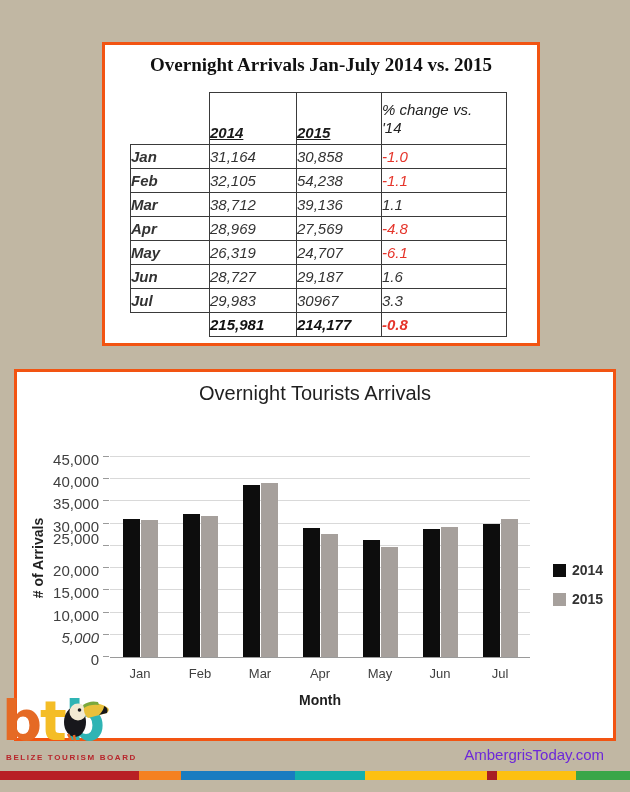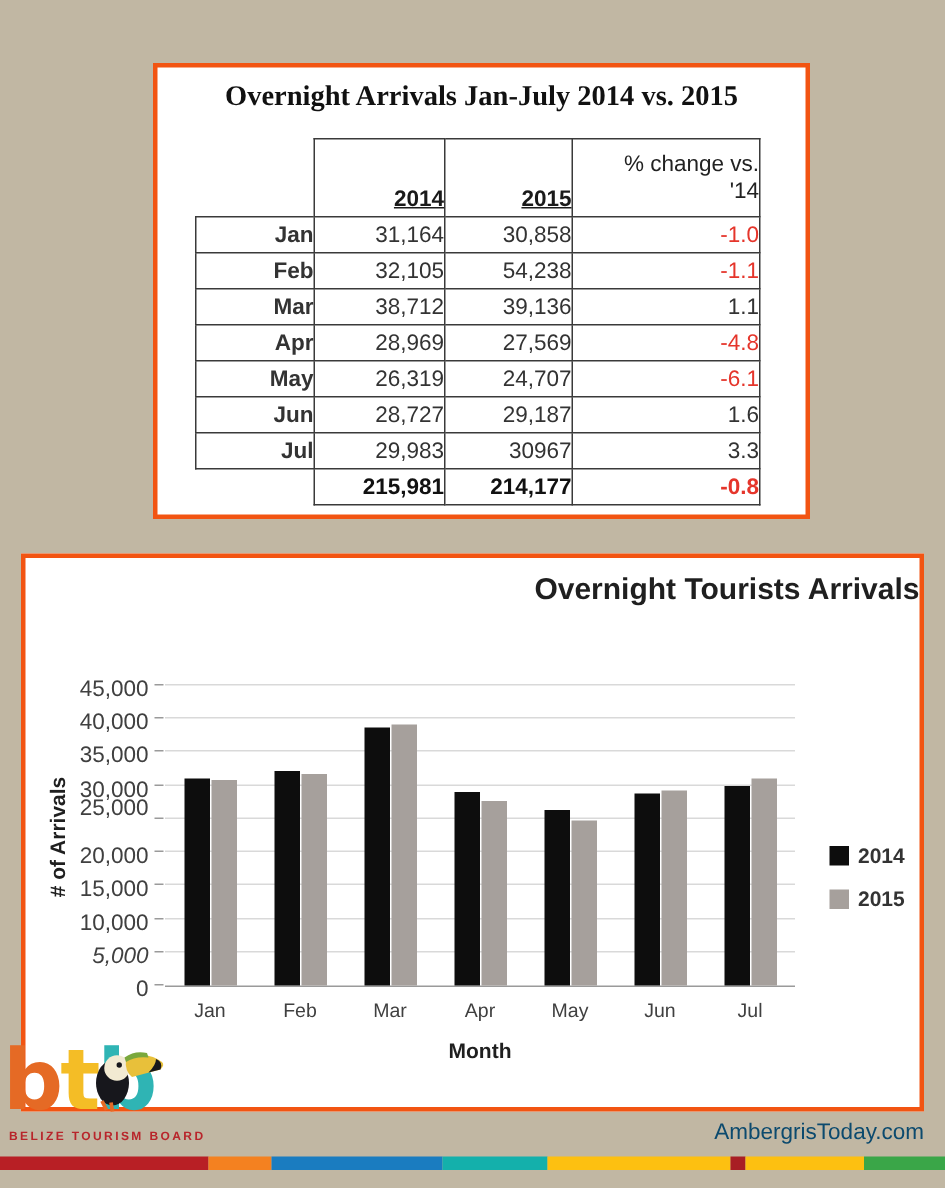--- a/index.html
+++ b/index.html
@@ -6,36 +6,36 @@
   *{box-sizing:border-box;}
   #stage{position:relative;width:630px;height:792px;background:#c1b7a3;overflow:hidden;
          font-family:"Liberation Sans",sans-serif;color:#262626;}
 
   
   .table-card{position:absolute;left:102px;top:42px;width:438px;height:304px;
               background:#fff;border:3px solid #f25412;}
   .table-title{margin-top:9px;text-align:center;font-family:"Liberation Serif",serif;
                font-weight:bold;font-size:19px;color:#111;}
   table.arrivals{border-collapse:collapse;margin:16px 0 0 25px;table-layout:fixed;}
-  table.arrivals td{padding:0;font-size:15px;text-align:right;color:#333;height:24px;}
+  table.arrivals td{padding:0;font-size:15px;text-align:left;color:#333;height:24px;font-style:italic;}
   td.m-col{width:79px;}td.c14{width:87px;}td.c15{width:85px;}td.cpc{width:125px;}
   td.bordered{border:1px solid #3a3a3a;}
   td.month-cell{font-weight:bold;text-align:left;padding-left:7px;font-size:14px;color:#1a1a1a;}
   tr.hdr td{height:52px;vertical-align:bottom;font-weight:bold;color:#1a1a1a;}
   tr.hdr td.yr{text-decoration:underline;padding-bottom:3px;}
   tr.hdr td.cpc{vertical-align:middle;font-weight:normal;font-size:15px;line-height:18px;color:#222;}
   td.pct-val{font-size:13px;color:#333;}
   td.pct-val.neg{color:#e5352b;}
   tr.total td{font-weight:bold;color:#111;}
 
   
   .chart-card{position:absolute;left:14px;top:369px;width:602px;height:372px;
               background:#fff;border:3px solid #f25412;}
-  .chart-title{position:absolute;left:0;top:8px;width:100%;text-align:right;
-               font-weight:bold;font-size:20px;line-height:27px;color:#1f1f1f;}
+  .chart-title{position:absolute;left:0;top:8px;width:100%;text-align:center;
+               font-weight:normal;font-size:20px;line-height:27px;color:#1f1f1f;}
   .plot{position:absolute;left:93px;top:86px;width:420px;height:200px;
         border-bottom:1px solid #9a9a9a;}
   .gridline{position:absolute;left:0;width:100%;height:1px;background:#d9d9d9;}
   .ytick-dash{position:absolute;width:6px;height:1px;background:#9a9a9a;left:-7px;}
   .ylab{position:absolute;text-align:right;width:70px;font-size:15px;color:#404040;}
   .bar-group{position:absolute;bottom:0;height:100%;width:60px;display:flex;
              align-items:flex-end;justify-content:center;gap:1px;}
   .bar{width:17px;}
   .xlab{position:absolute;width:60px;text-align:center;font-size:13px;color:#404040;top:294px;}
   .xaxis-title{position:absolute;left:93px;top:320px;width:420px;text-align:center;
@@ -46,21 +46,21 @@
   .legend-item{display:flex;align-items:center;gap:6px;font-size:14px;font-weight:600;color:#333;}
   .swatch{width:13px;height:13px;display:inline-block;}
 
   
   .logo{position:absolute;left:2px;top:692px;z-index:5;}
   .logo-text{font-family:"DejaVu Sans",sans-serif;font-weight:800;font-size:56px;
              line-height:58px;letter-spacing:-2px;}
   .toucan{position:absolute;left:56px;top:4px;z-index:6;}
   .tagline{position:absolute;left:6px;top:753px;font-size:8px;font-weight:bold;
            letter-spacing:1.6px;color:#b8252b;z-index:6;}
-  .credit{position:absolute;right:14px;top:746px;font-size:15px;color:#0c4a6e;}
+  .credit{position:absolute;right:26px;top:746px;font-size:15px;color:#6d28d9;}
   .stripe{position:absolute;left:0;top:771px;width:630px;height:9px;display:flex;}
   .stripe>div{height:100%;}
 </style>
 </head>
 <body>
 
 <div id="stage">
 
   <div class="table-card">
     <div class="table-title">Overnight Arrivals Jan-July 2014 vs. 2015</div>

